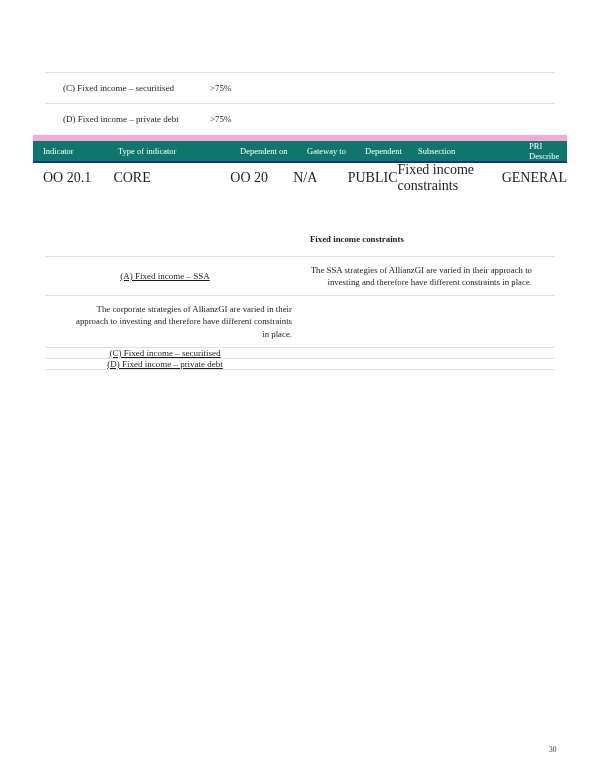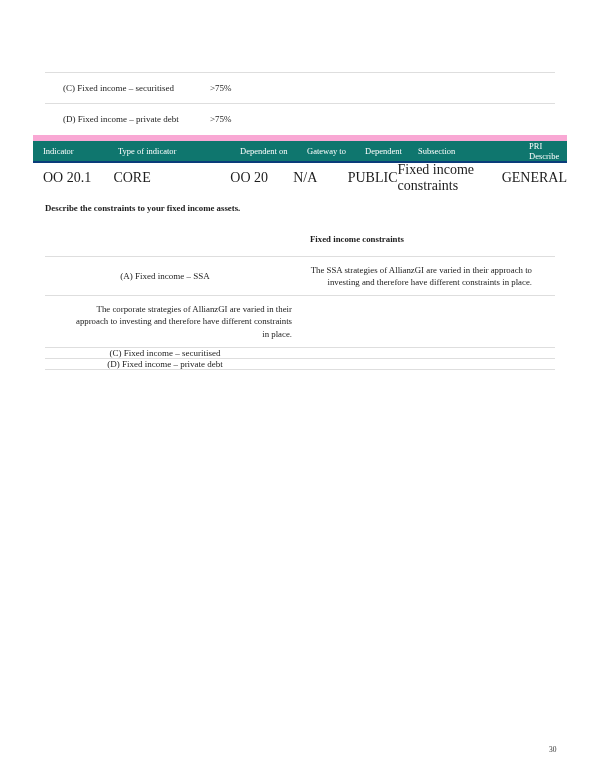--- a/index.html
+++ b/index.html
@@ -65,20 +65,21 @@
   .ct-row {
     display: flex;
     border-top: 1px solid #dedede;
   }
   .ct-row:last-child { border-bottom: 1px solid #dedede; }
   .ct-left {
     width: 240px;
     display: flex; align-items: center; justify-content: center;
     text-align: center;
     font-size: 9px;
+    text-decoration: underline;
   }
   .ct-right {
     width: 270px;
     padding: 7px 23px;
     text-align: right;
     font-size: 8.8px;
     line-height: 1.38;
   }
 
   
@@ -117,21 +118,20 @@
       <span class="c1">OO 20.1</span>
       <span class="c2">CORE</span>
       <span class="c3">OO 20</span>
       <span class="c4">N/A</span>
       <span class="c5">PUBLIC</span>
       <span class="c6">Fixed income constraints</span>
       <span class="c7">GENERAL</span>
     </div>
   </div>
 
-  <p class="question">Describe the constraints to your fixed income assets.</p>
 
   <div class="ct-table">
     <div class="ct-header">Fixed income constraints</div>
 
     <div class="ct-row">
       <div class="ct-left">(A) Fixed income – SSA</div>
       <div class="ct-right">The SSA strategies of AllianzGI are varied in their approach to investing and therefore have different constraints in place.</div>
     </div>
     <div class="ct-row">
       <div class="ct-right">The corporate strategies of AllianzGI are varied in their approach to investing and therefore have different constraints in place.</div>

